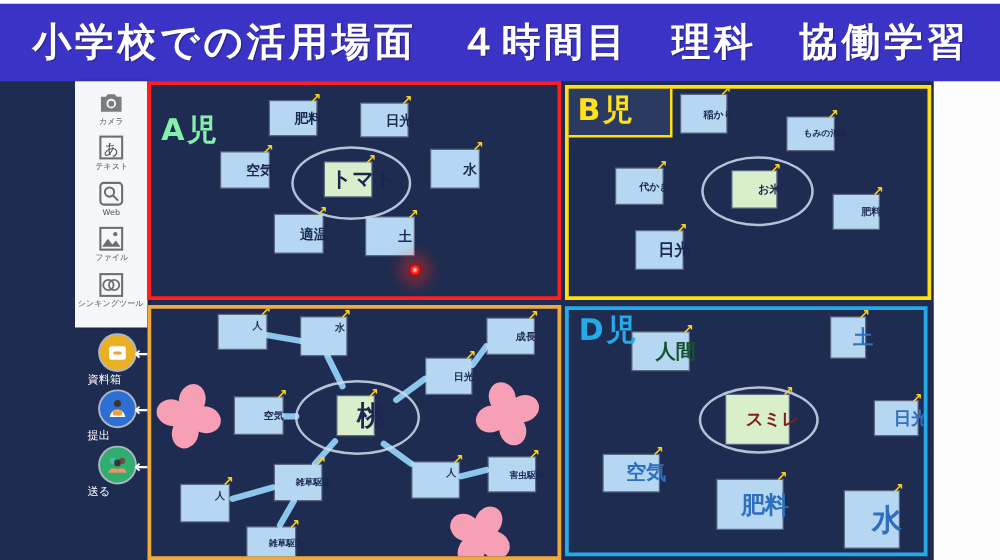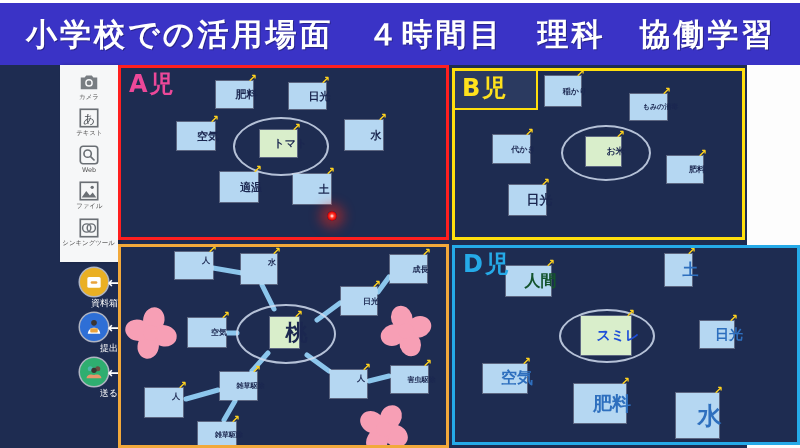--- a/index.html
+++ b/index.html
@@ -24,29 +24,29 @@
   .tool svg{width:22px;height:22px;display:block;margin:0 auto;}
   .tool-label{font-size:7px;color:#555;white-space:nowrap;line-height:1.2;transform:scale(.92);}
 
   
   .actions{position:absolute;left:60px;top:268px;width:58px;display:flex;flex-direction:column;gap:3px;}
   .action{position:relative;height:42px;}
   .action-circle{width:28px;height:28px;border-radius:50%;margin-left:20px;display:flex;
                  align-items:center;justify-content:center;box-shadow:0 0 0 1.5px rgba(255,255,255,.65);}
   .action-circle svg{width:20px;height:20px;}
   .action-arrow{position:absolute;right:-2px;top:6px;color:#fff;font-size:15px;font-weight:bold;}
-  .action-label{width:48px;margin-left:10px;text-align:right;color:#fff;font-size:9px;margin-top:1px;
+  .action-label{width:48px;margin-left:10px;text-align:left;color:#fff;font-size:9px;margin-top:1px;
                 white-space:nowrap;}
 
   
   .quad{position:absolute;background:var(--canvas-bg);border:3px solid #888;box-sizing:border-box;overflow:hidden;}
   #quad-A{left:118px;top:65px;width:331px;height:175px;}
   #quad-B{left:452px;top:68px;width:293px;height:172px;}
   #quad-C{left:118px;top:244px;width:331px;height:204px;}
-  #quad-D{left:452px;top:245px;width:348px;height:200px;}
+  #quad-D{left:452px;top:245px;width:290px;height:200px;}
   .qlabel{position:absolute;top:0px;left:8px;font-size:24px;font-weight:bold;letter-spacing:2px;z-index:5;}
   .qlabel.boxed{top:-3px;left:-3px;border:2px solid;padding:2px 28px 4px 8px;background:rgba(70,85,125,.35);}
 
   .ellipse{position:absolute;border:2px solid rgba(208,220,238,.85);border-radius:50%;z-index:2;}
   .note{position:absolute;background:var(--note-bg);display:flex;align-items:center;justify-content:center;
         box-shadow:0 0 0 1px rgba(255,255,255,.28);z-index:3;}
   .note.green{background:var(--note-center-bg);}
   .note.tl{align-items:flex-start;justify-content:flex-start;padding:3px 0 0 3px;box-sizing:border-box;}
   .corner{position:absolute;top:-8px;right:-4px;font-size:11px;line-height:1;color:#ffd21e;font-weight:bold;z-index:4;}
   .ntext{white-space:nowrap;margin-left:24px;}
@@ -158,41 +158,41 @@
             <path d="M3 19.5c.5-3 2.5-4.5 5-4.5 1.5 0 2 .5 4 .5s2.5-.5 4-.5c2.5 0 4.5 1.5 5 4.5z" fill="#e8956a"></path>
           </svg>
         </div>
         <span class="action-arrow">←</span>
         <div class="action-label">送る</div>
       </div>
     </div>
 
   <section class="quad" id="quad-A" style="border-color: rgb(255, 31, 31);">
     <div class="laser"></div>
-  <div class="qlabel" style="color: #ec4899;">A児</div>
+  <div class="qlabel" style="color: #86efac; margin-top: 20px;">A児</div>
       <div class="ellipse" style="left: 112px; top: 49px; width: 92px; height: 55px;"></div>
       <div class="note" style="left: 95px; top: 13px; width: 37px; height: 27px;">
         <span class="corner">↗</span>
         <span class="ntext" style="font-size: 11px; color: rgb(27, 39, 80); font-weight: bold;">肥料</span>
       </div>
       <div class="note" style="left: 168px; top: 15px; width: 37px; height: 26px;">
         <span class="corner">↗</span>
         <span class="ntext" style="font-size: 11px; color: rgb(27, 39, 80); font-weight: bold;">日光</span>
       </div>
       <div class="note" style="left: 56px; top: 54px; width: 38px; height: 28px;">
         <span class="corner">↗</span>
         <span class="ntext" style="font-size: 11px; color: rgb(27, 39, 80); font-weight: bold;">空気</span>
       </div>
       <div class="note" style="left: 224px; top: 52px; width: 38px; height: 30px;">
         <span class="corner">↗</span>
         <span class="ntext" style="font-size: 11px; color: rgb(27, 39, 80); font-weight: bold;">水</span>
       </div>
       <div class="note green" style="left: 139px; top: 62px; width: 37px; height: 27px;">
         <span class="corner">↗</span>
-        <span class="ntext" style="font-size: 11px; color: rgb(27, 39, 80); font-weight: bold;">トマト</span>
+        <span class="ntext" style="font-size: 17px; color: rgb(27, 39, 80); font-weight: bold;">トマト</span>
       </div>
       <div class="note" style="left: 99px; top: 104px; width: 38px; height: 30px;">
         <span class="corner">↗</span>
         <span class="ntext" style="font-size: 11px; color: rgb(27, 39, 80); font-weight: bold;">適温</span>
       </div>
       <div class="note" style="left: 172px; top: 106px; width: 38px; height: 30px;">
         <span class="corner">↗</span>
         <span class="ntext" style="font-size: 11px; color: rgb(27, 39, 80); font-weight: bold;">土</span>
       </div>
     </section>
@@ -313,21 +313,21 @@
       <div class="note" style="left: 51px; top: 18px; width: 45px; height: 30px;">
         <span class="corner">↗</span>
         <span class="ntext" style="font-size: 16px; color: #14532d; font-weight: 600;">人間</span>
       </div>
       <div class="note" style="left: 210px; top: 6px; width: 27px; height: 32px;">
         <span class="corner">↗</span>
         <span class="ntext" style="font-size: 16px; color: rgb(46, 111, 190); font-weight: 600;">土</span>
       </div>
       <div class="note green" style="left: 126px; top: 68px; width: 50px; height: 39px;">
         <span class="corner">↗</span>
-        <span class="ntext" style="font-size: 14px; color: #1d4ed8; font-weight: 600;">スミレ</span>
+        <span class="ntext" style="font-size: 14px; color: #7f1d1d; font-weight: 600;">スミレ</span>
       </div>
       <div class="note" style="left: 245px; top: 73px; width: 34px; height: 27px;">
         <span class="corner">↗</span>
         <span class="ntext" style="font-size: 14px; color: rgb(46, 111, 190); font-weight: 600;">日光</span>
       </div>
       <div class="note" style="left: 28px; top: 116px; width: 44px; height: 29px;">
         <span class="corner">↗</span>
         <span class="ntext" style="font-size: 16px; color: rgb(46, 111, 190); font-weight: 600;">空気</span>
       </div>
       <div class="note" style="left: 119px; top: 136px; width: 52px; height: 39px;">

